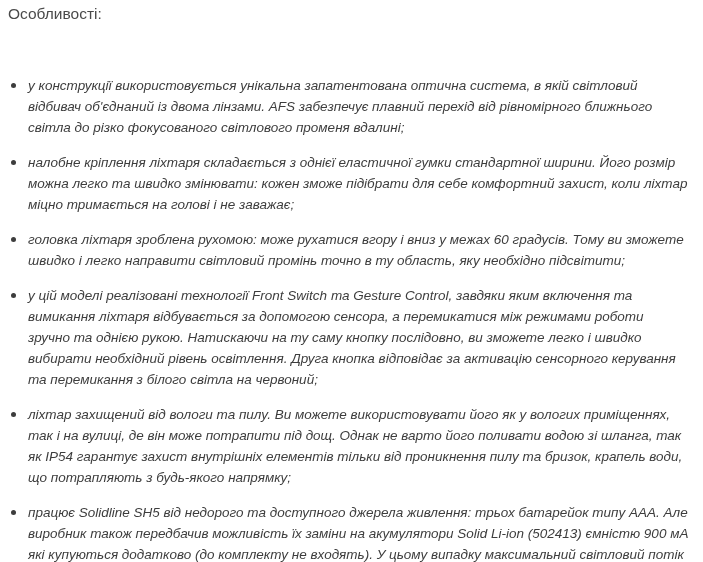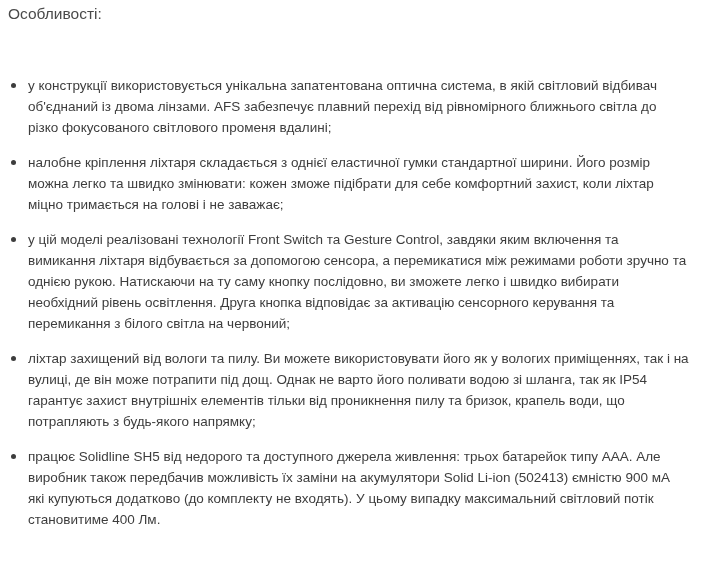--- a/index.html
+++ b/index.html
@@ -44,39 +44,44 @@
     flex: none;
     width: 5px;
     height: 5px;
     border-radius: 50%;
     background: #3d3d3d;
     margin: 8px 12px 0 3px;
   }
   .feature-text {
     flex: 1;
     padding-right: 4px;
+    font-style: italic;
   }
 </style>
 </head>
 <body>
 
 <div class="page">
   <h2 class="section-heading">Особливості:</h2>
 
   <ul class="features">
     <li>
       <span class="bullet-dot"></span>
       <span class="feature-text">у конструкції використовується унікальна запатентована оптична система, в якій світловий відбивач об'єднаний із двома лінзами. AFS забезпечує плавний перехід від рівномірного ближнього світла до різко фокусованого світлового променя вдалині;</span>
     </li>
     <li>
       <span class="bullet-dot"></span>
       <span class="feature-text">налобне кріплення ліхтаря складається з однієї еластичної гумки стандартної ширини. Його розмір можна легко та швидко змінювати: кожен зможе підібрати для себе комфортний захист, коли ліхтар міцно тримається на голові і не заважає;</span>
     </li>
     <li>
       <span class="bullet-dot"></span>
+      <span class="feature-text">головка ліхтаря зроблена рухомою: може рухатися вгору і вниз у межах 60 градусів. Тому ви зможете швидко і легко направити світловий промінь точно в ту область, яку необхідно підсвітити;</span>
+    </li>
+    <li>
+      <span class="bullet-dot"></span>
       <span class="feature-text">у цій моделі реалізовані технології Front Switch та Gesture Control, завдяки яким включення та вимикання ліхтаря відбувається за допомогою сенсора, а перемикатися між режимами роботи зручно та однією рукою. Натискаючи на ту саму кнопку послідовно, ви зможете легко і швидко вибирати необхідний рівень освітлення. Друга кнопка відповідає за активацію сенсорного керування та перемикання з білого світла на червоний;</span>
     </li>
     <li>
       <span class="bullet-dot"></span>
       <span class="feature-text">ліхтар захищений від вологи та пилу. Ви можете використовувати його як у вологих приміщеннях, так і на вулиці, де він може потрапити під дощ. Однак не варто його поливати водою зі шланга, так як IP54 гарантує захист внутрішніх елементів тільки від проникнення пилу та бризок, крапель води, що потрапляють з будь-якого напрямку;</span>
     </li>
     <li>
       <span class="bullet-dot"></span>
       <span class="feature-text">працює Solidline SH5 від недорого та доступного джерела живлення: трьох батарейок типу AAA. Але виробник також передбачив можливість їх заміни на акумулятори Solid Li-ion (502413) ємністю 900 мА які купуються додатково (до комплекту не входять). У цьому випадку максимальний світловий потік становитиме 400 Лм.</span>
     </li>

